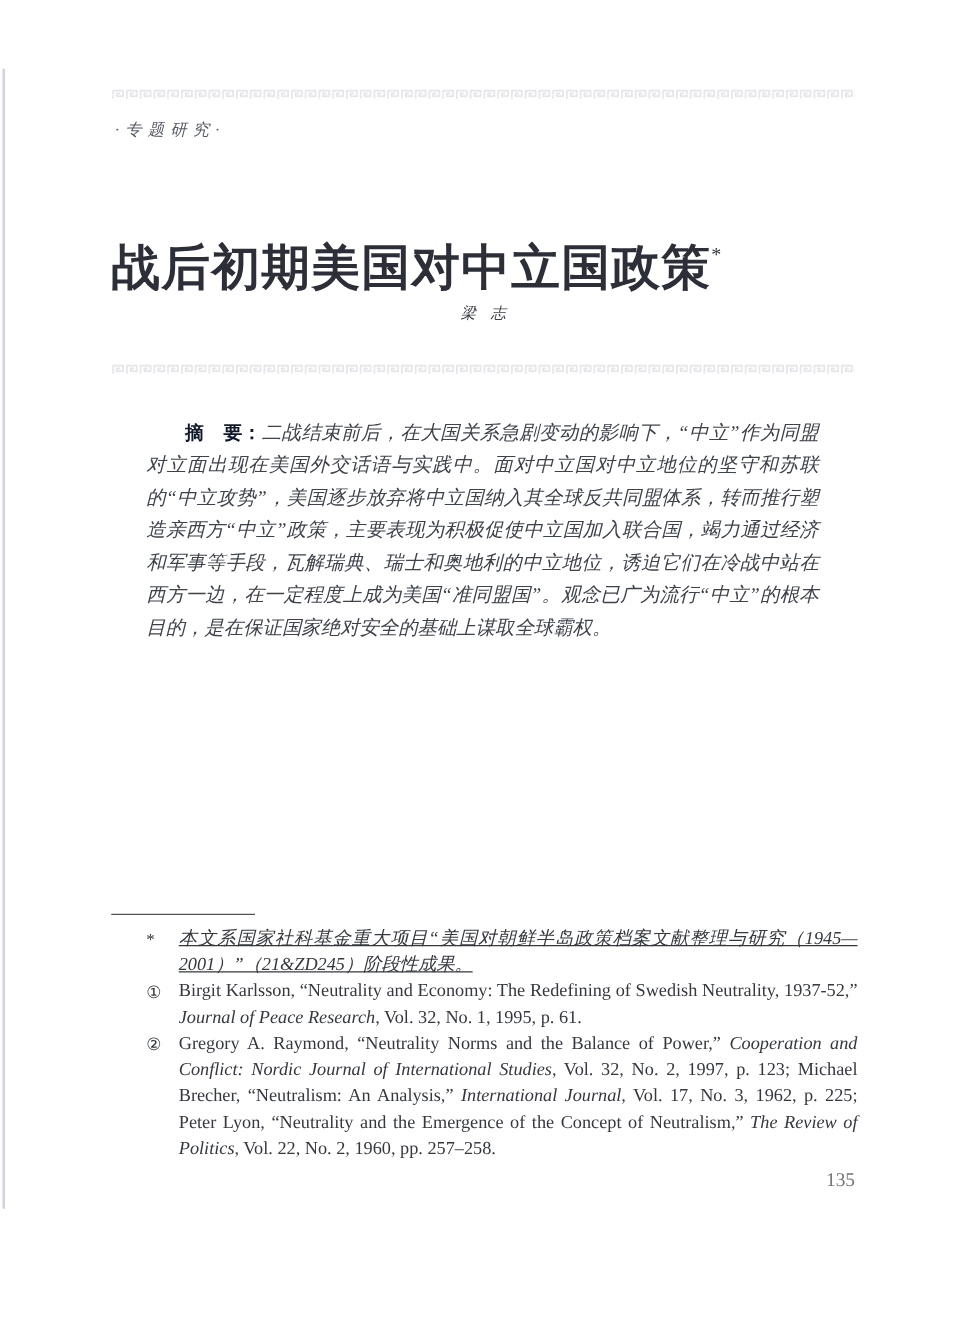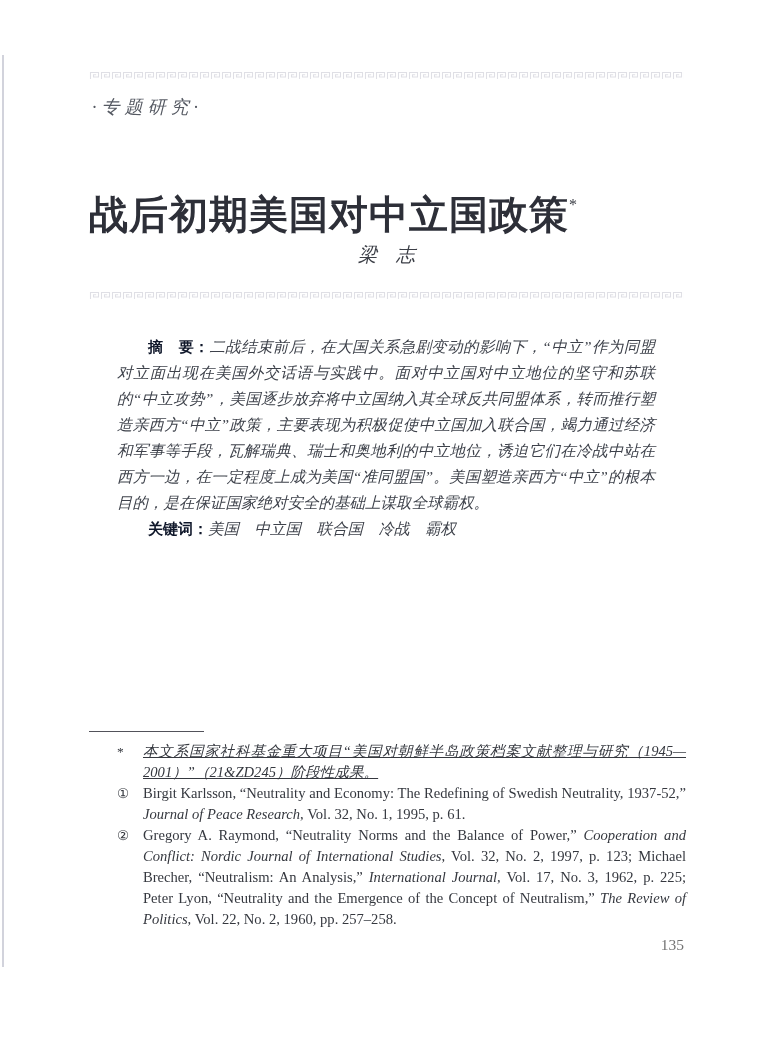--- a/index.html
+++ b/index.html
@@ -21,21 +21,21 @@
     position: absolute;
     left: 89px;
     width: 595px;
     height: 9px;
   }
   .ornament-top { top: 71px; }
   .ornament-bottom { top: 291px; }
   .section-label {
     position: absolute;
     left: 92px; top: 95px;
-    font-size: 18px;
+    font-size: 13px;
     font-style: italic;
     letter-spacing: 5px;
     color: #565a63;
   }
   .article-title {
     position: absolute;
     left: 89px; top: 155px;
     width: 595px;
     text-align: left;
     font-size: 39px;
@@ -48,21 +48,21 @@
     font-size: 16px;
     font-weight: 400;
     vertical-align: 18px;
     color: #3a3d45;
   }
   .author {
     position: absolute;
     left: 89px; top: 242px;
     width: 595px;
     text-align: center;
-    font-size: 19px;
+    font-size: 12px;
     font-style: italic;
     color: #3c3f47;
   }
   .abstract {
     position: absolute;
     left: 117px; top: 334px;
     width: 538px;
     font-size: 15.5px;
     line-height: 26px;
     text-align: justify;
@@ -154,22 +154,21 @@
   <svg class="ornament ornament-bottom" viewBox="0 0 595 9" xmlns="http://www.w3.org/2000/svg">
     <defs>
       <pattern id="gk-b" width="11" height="9" patternUnits="userSpaceOnUse">
         <path d="M1.5,8 L1.5,1.5 L9.5,1.5 L9.5,6 L4.5,6 L4.5,3.8 L7.2,3.8" fill="none" stroke="#dfdfe5" stroke-width="1.1"></path>
       </pattern>
     </defs>
     <rect width="595" height="9" fill="url(#gk-b)"></rect>
   </svg>
 
   <div class="abstract">
-    <p><span class="block-label">摘　要：</span><span class="cjk-italic">二战结束前后，在大国关系急剧变动的影响下，“中立”作为同盟对立面出现在美国外交话语与实践中。面对中立国对中立地位的坚守和苏联的“中立攻势”，美国逐步放弃将中立国纳入其全球反共同盟体系，转而推行塑造亲西方“中立”政策，主要表现为积极促使中立国加入联合国，竭力通过经济和军事等手段，瓦解瑞典、瑞士和奥地利的中立地位，诱迫它们在冷战中站在西方一边，在一定程度上成为美国“准同盟国”。美国塑造亲西方“中立”的根本目的，是在保证国家绝对安全的基础上谋取全球霸权。</span></p>
-    <p><span class="block-label">关键词：</span><span class="cjk-italic">美国　中立国　联合国　冷战　霸权</span></p>
+    <p><span class="block-label">摘　要：</span><span class="cjk-italic">二战结束前后，在大国关系急剧变动的影响下，“中立”作为同盟对立面出现在美国外交话语与实践中。面对中立国对中立地位的坚守和苏联的“中立攻势”，美国逐步放弃将中立国纳入其全球反共同盟体系，转而推行塑造亲西方“中立”政策，主要表现为积极促使中立国加入联合国，竭力通过经济和军事等手段，瓦解瑞典、瑞士和奥地利的中立地位，诱迫它们在冷战中站在西方一边，在一定程度上成为美国“准同盟国”。观念已广为流行“中立”的根本目的，是在保证国家绝对安全的基础上谋取全球霸权。</span></p>
   </div>
 
 
   <div class="footnote-divider"></div>
 
   <div class="footnotes">
 
     <div class="fn-row">
       <span class="fn-marker">*</span>
       <span class="fn-text fn-text-cjk">本文系国家社科基金重大项目“美国对朝鲜半岛政策档案文献整理与研究（1945—2001）”（21&amp;ZD245）阶段性成果。</span>

